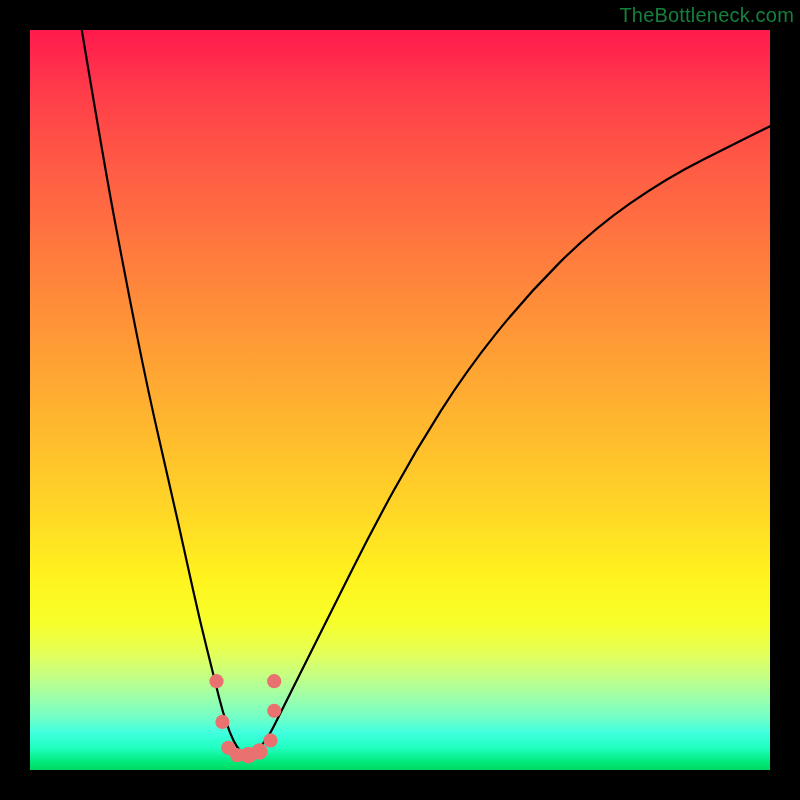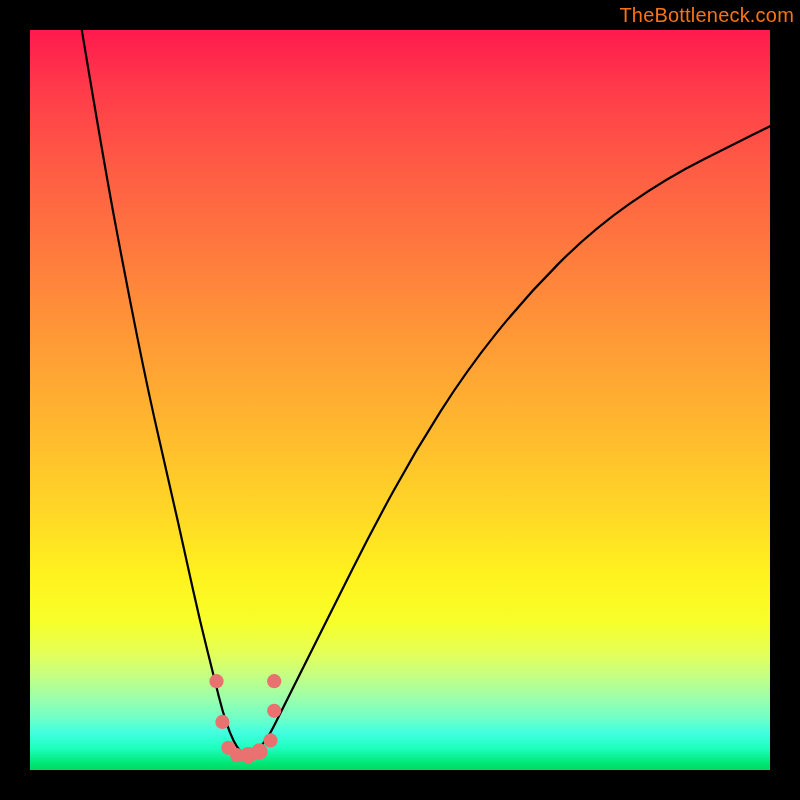--- a/index.html
+++ b/index.html
@@ -48,21 +48,21 @@
   .plot svg {
     position: absolute;
     inset: 0;
     width: 100%;
     height: 100%;
   }
   .watermark {
     position: absolute;
     top: 4px;
     right: 6px;
-    color: #f97316;
+    color: #15803d;
     font-size: 20px;
     font-weight: 400;
     letter-spacing: 0.2px;
     user-select: none;
   }
 </style>
 </head>
 <body>
 
 <div class="outer">

